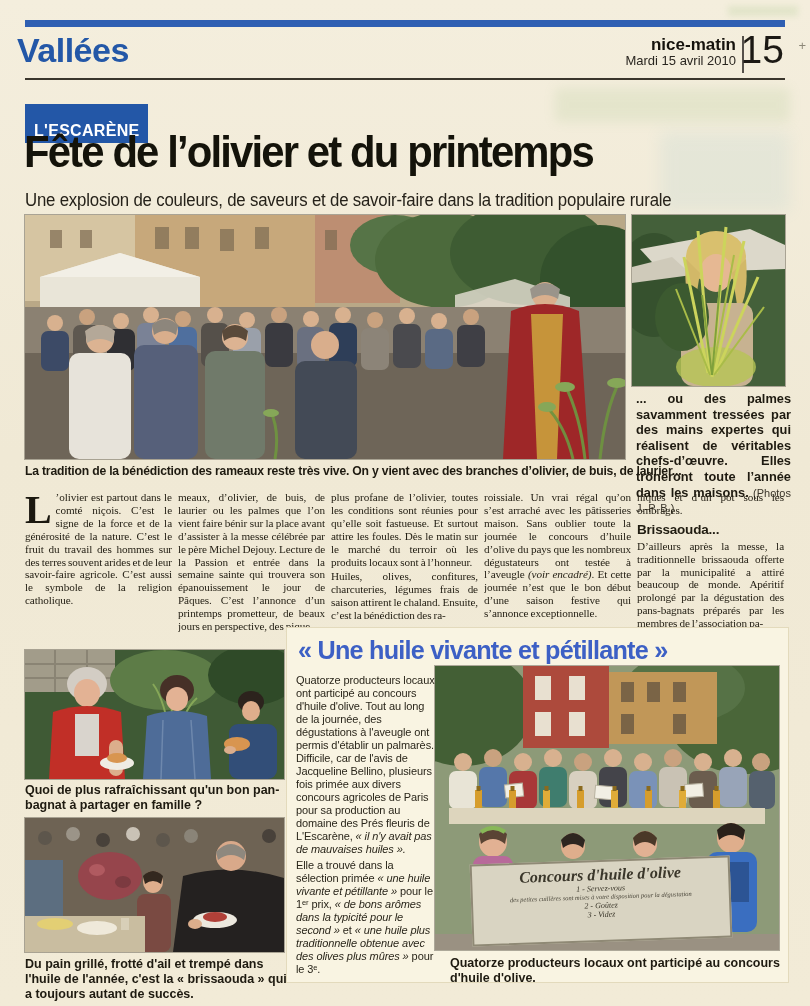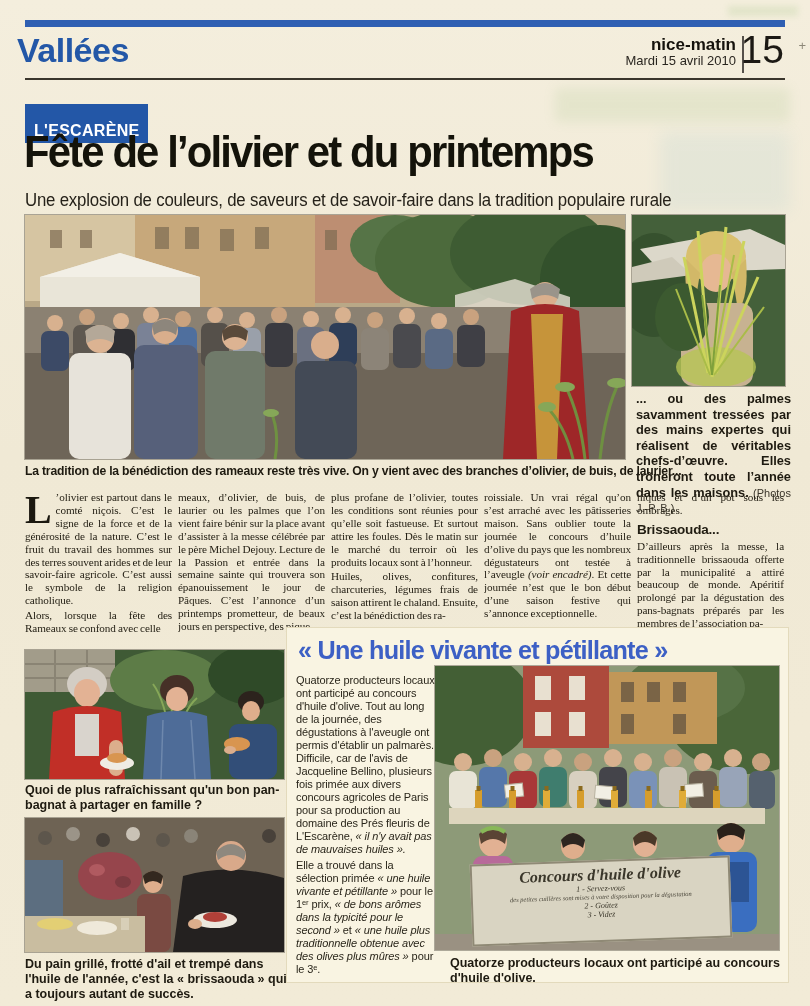--- a/index.html
+++ b/index.html
@@ -216,21 +216,20 @@
       </g>
     </svg>
   </div>
 
   <div class="abs cap side-caption"><span>... ou des palmes savamment tressées par des mains expertes qui réalisent de véritables chefs-d’œuvre. Elles trôneront toute l’année dans les maisons.</span><span class="photo-credit"> (Photos J.-P. B.)</span></div>
   <div class="abs cap main-caption">La tradition de la bénédiction des rameaux reste très vive. On y vient avec des branches d’olivier, de buis, de laurier...</div>
 
   <div class="abs bodytext">
     <div class="col">
       <p><span class="dropcap">L</span><span>’olivier est partout dans le comté niçois. C’est le signe de la force et de la générosité de la nature. C’est le fruit du travail des hommes sur des terres souvent arides et de leur savoir-faire agricole. C’est aussi le symbole de la religion catholique.</span></p>
-      <p>Alors, lorsque la fête des Rameaux se confond avec celle</p>
     </div>
     <div class="col">
       <p>meaux, d’olivier, de buis, de laurier ou les palmes que l’on vient faire bénir sur la place avant d’assister à la messe célébrée par le père Michel Dejouy. Lecture de la Passion et entrée dans la semaine sainte qui trouvera son épanouissement le jour de Pâques. C’est l’annonce d’un printemps prometteur, de beaux jours en perspective, des pique-</p>
     </div>
     <div class="col">
       <p>plus profane de l’olivier, toutes les conditions sont réunies pour qu’elle soit fastueuse. Et surtout attire les foules. Dès le matin sur le marché du terroir où les produits locaux sont à l’honneur.</p>
       <p>Huiles, olives, confitures, charcuteries, légumes frais de saison attirent le chaland. Ensuite, c’est la bénédiction des ra-</p>
     </div>
     <div class="col">
       <p><span>roissiale. Un vrai régal qu’on s’est arraché avec les pâtisseries maison. Sans oublier toute la journée le concours d’huile d’olive du pays que les nombreux dégustateurs ont testée à l’aveugle </span><span class="it">(voir encadré)</span><span>. Et cette journée n’est que le bon début d’une saison festive qui s’annonce exceptionnelle.</span></p>

